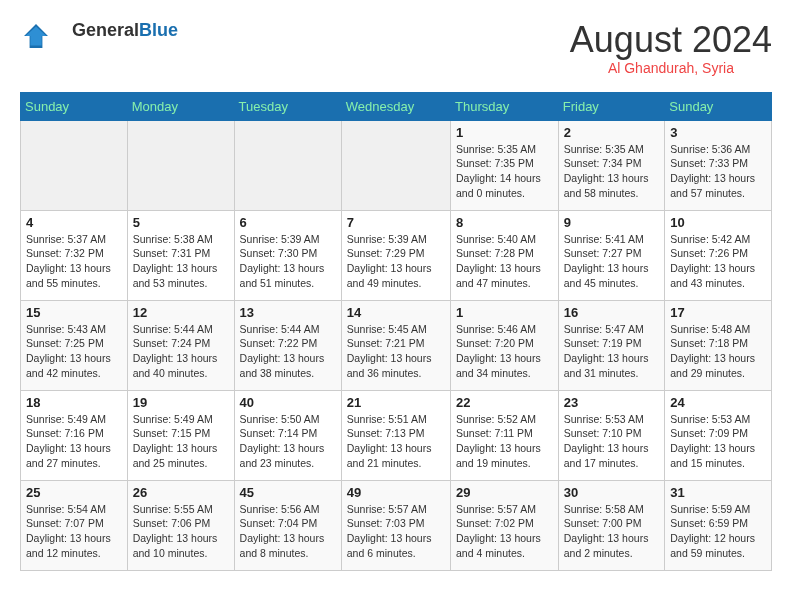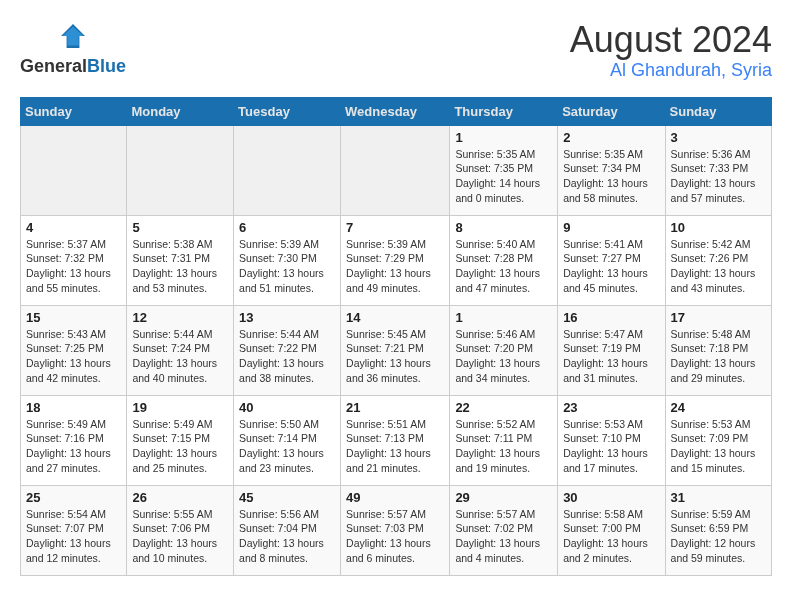--- a/index.html
+++ b/index.html
@@ -11,23 +11,22 @@
       padding: 20px;
     }
     .header {
       display: flex;
       justify-content: space-between;
       align-items: flex-start;
       margin-bottom: 16px;
     }
     .logo {
       display: flex;
-      align-items: center;
-      gap: 4px;
-      flex-direction: column;
+      align-items: flex-start;
+      gap: 20px;
     }
     .logo-text-general {
       font-size: 18px;
       font-weight: bold;
       color: #333;
     }
     .logo-text-blue {
       font-size: 18px;
       font-weight: bold;
       color: #1a6faf;
@@ -39,35 +38,36 @@
     .title-block {
       text-align: right;
     }
     .main-title {
       font-size: 36px;
       font-weight: normal;
       color: #333;
       line-height: 1.1;
     }
     .subtitle {
-      font-size: 18px;
-      color: #3b82f6;
+      font-size: 14px;
+      color: #ef4444;
+      text-align: center;
     }
     .calendar-table {
       width: 100%;
       border-collapse: collapse;
       font-size: 11px;
     }
     .calendar-table thead tr th {
       background-color: #1a6faf;
-      color: #e5e5e5;
+      color: #86efac;
       padding: 6px 4px;
       text-align: left;
       font-size: 13px;
-      font-weight: bold;
+      font-weight: normal;
       border: 1px solid #1a6faf;
     }
     .calendar-table tbody tr td {
       border: 1px solid #ccc;
       vertical-align: top;
       padding: 4px 5px;
       width: 113px;
       min-height: 80px;
       height: 90px;
       background: #fff;
@@ -114,21 +114,21 @@
 </div>
 
 <table class="calendar-table">
   <thead>
     <tr id="header-row">
         <th>Sunday</th>
         <th>Monday</th>
         <th>Tuesday</th>
         <th>Wednesday</th>
         <th>Thursday</th>
-        <th>Saturday</th>
+        <th>Friday</th>
         <th>Sunday</th>
       </tr>
   </thead>
   <tbody id="calendar-body">
   <tr>
         <td class="empty-cell"></td>
         <td class="empty-cell"></td>
         <td class="empty-cell"></td>
         <td class="empty-cell"></td>
         <td>

